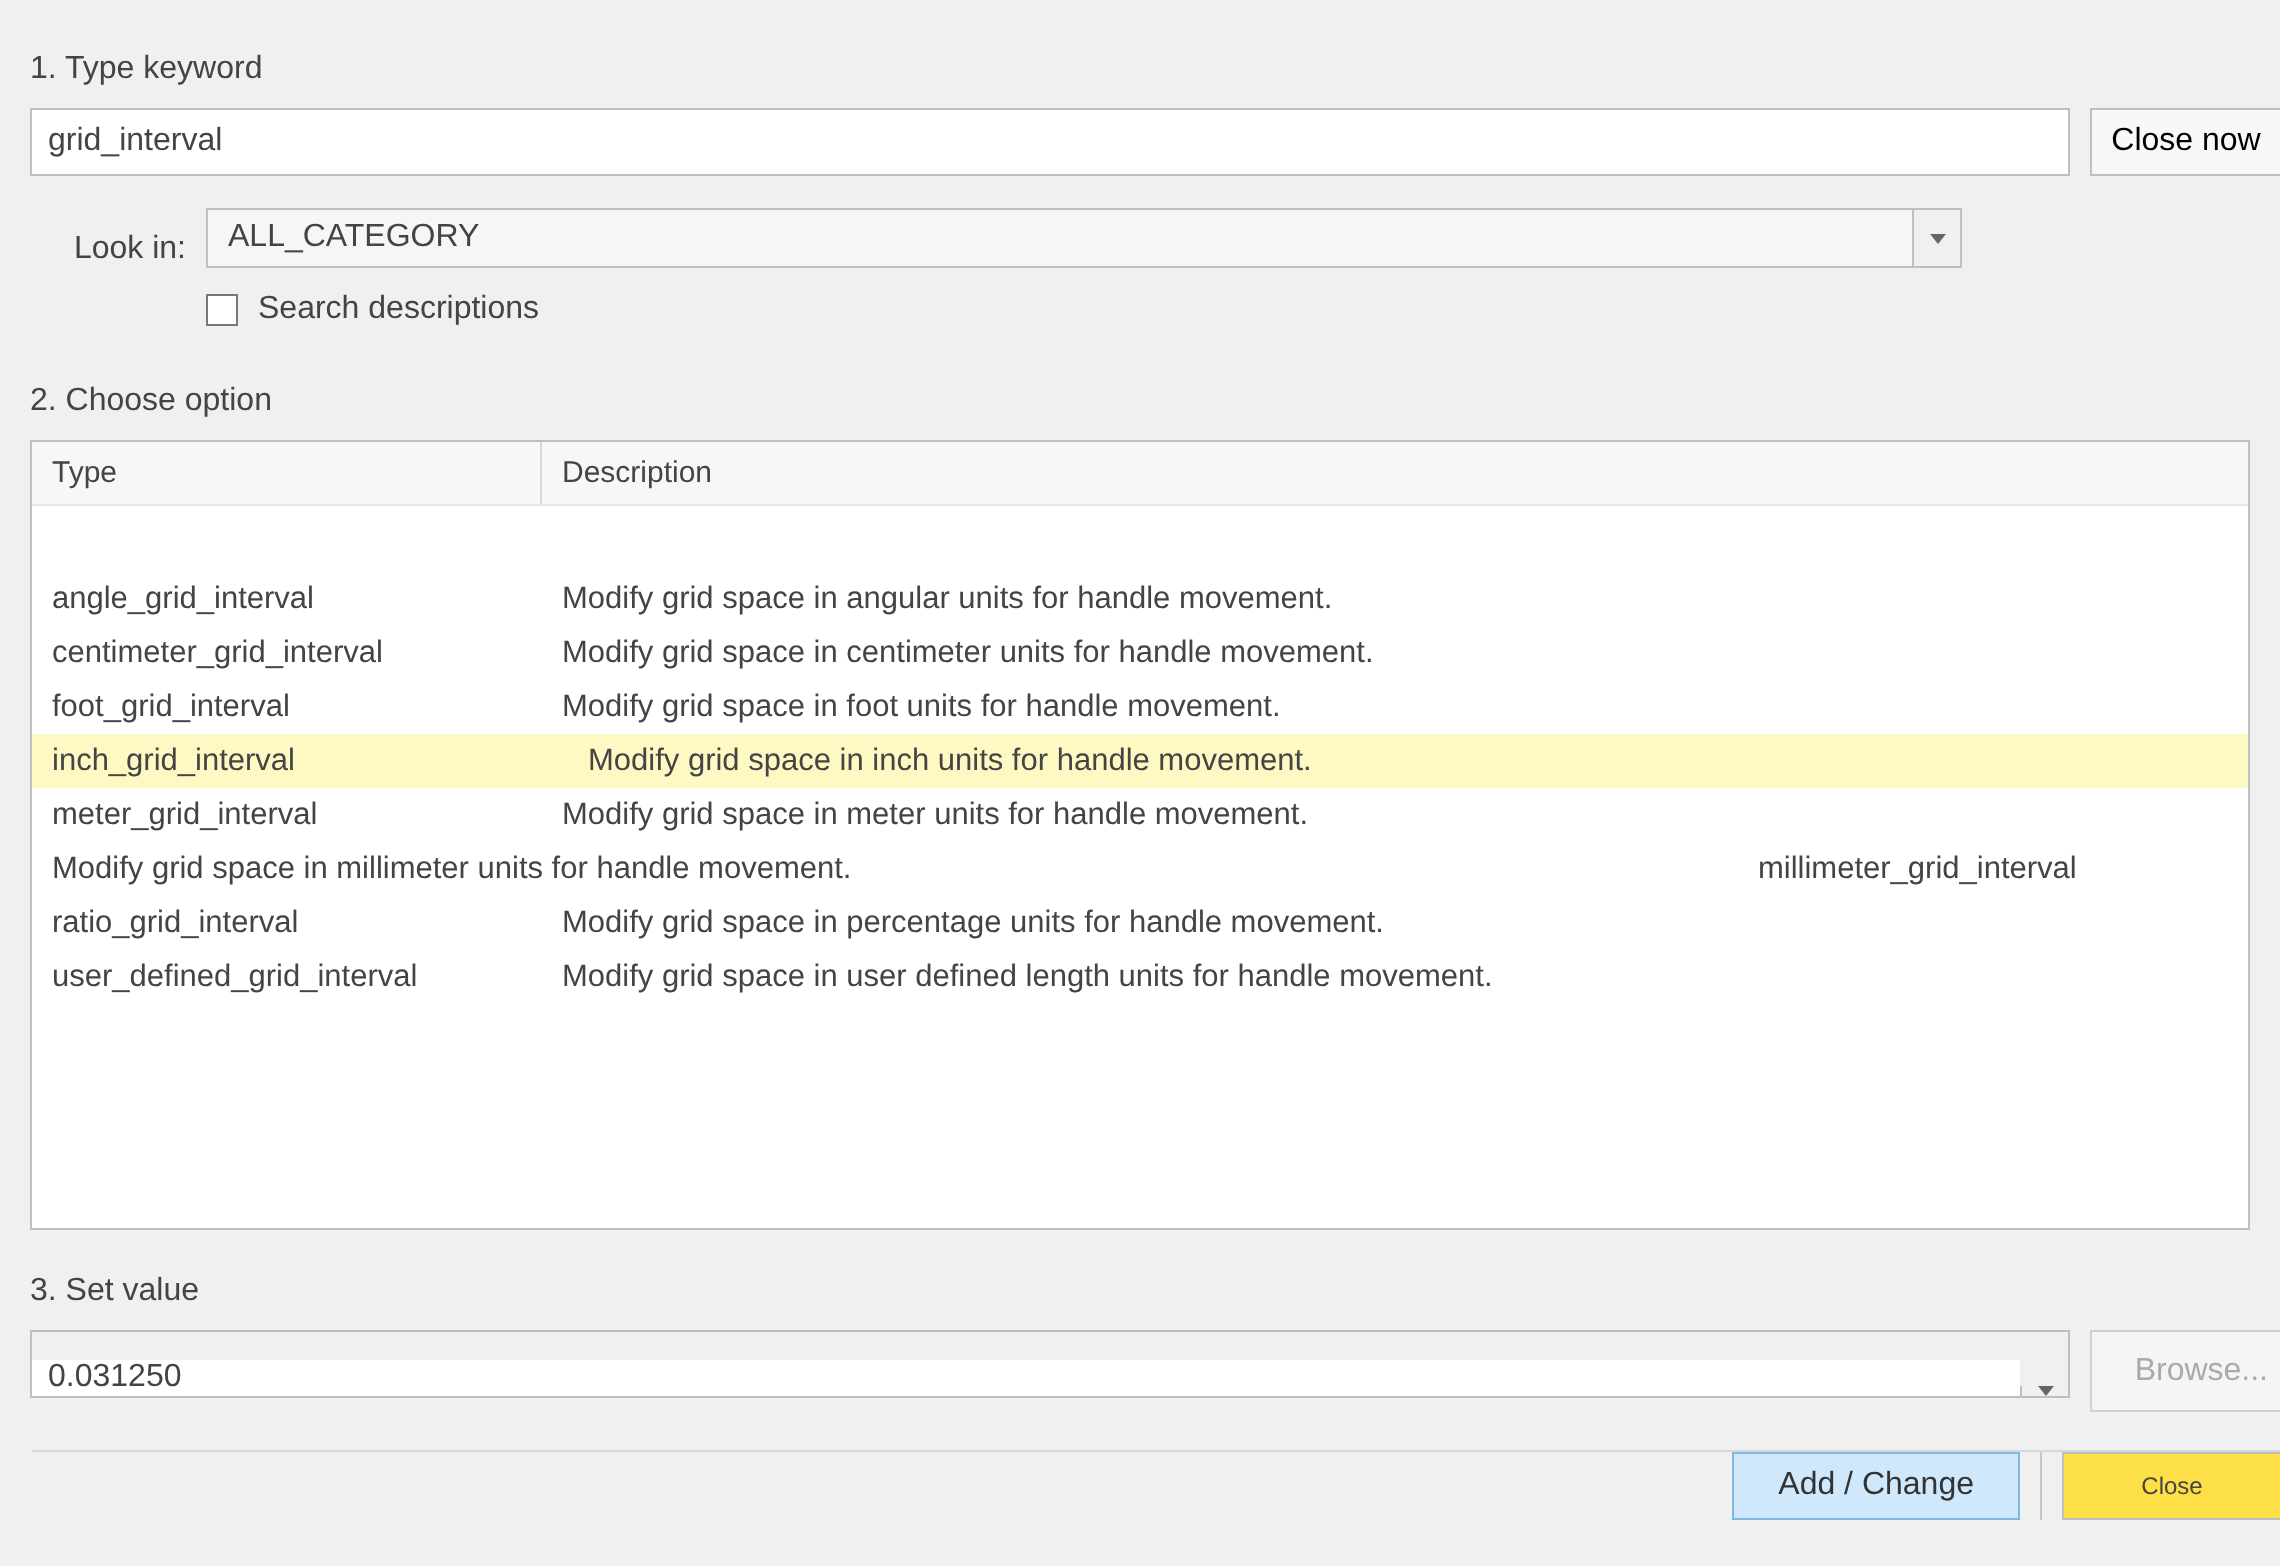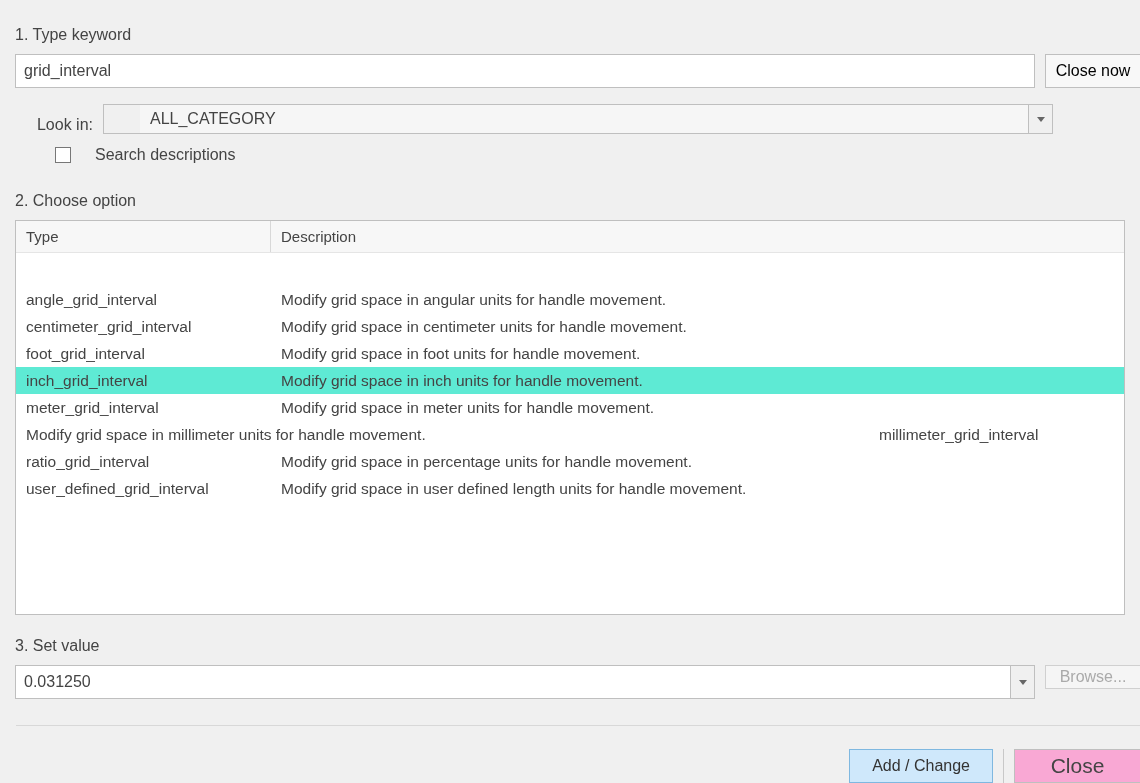--- a/index.html
+++ b/index.html
@@ -42,39 +42,39 @@
   .lookin-row { margin-top: 16px; gap: 10px; }
   .lookin-label {
     width: 78px; text-align: right;
     font-size: 16px;
   }
   .combo {
     position: relative; flex: 0 0 auto;
     height: 30px; display: flex; align-items: stretch;
     border: 1px solid #bfbfbf;
   }
-  .combo-lookin { width: 950px; padding-left: 36px; }
+  .combo-lookin { width: 878px; }
   .combo-text {
     flex: 1; background: #f6f6f6;
     padding: 0 10px; display: flex; align-items: center;
     font-size: 16px;
   }
   .combo-caret {
     width: 24px; background: #f0f0f0;
     border-left: 1px solid #bfbfbf;
     display: flex; align-items: center; justify-content: center;
     cursor: pointer;
   }
   .caret-down {
     width: 0; height: 0;
     border-left: 4px solid transparent;
     border-right: 4px solid transparent;
     border-top: 5px solid #666;
   }
-  .checkrow { margin-top: 12px; margin-left: 40px; display: flex; align-items: center; gap: 24px; }
+  .checkrow { margin-top: 12px; margin-left: 88px; display: flex; align-items: center; gap: 10px; }
   .checkbox {
     width: 16px; height: 16px;
     border: 1px solid #777;
     background: #fff;
   }
   .checklabel { font-size: 16px; }
   .table {
     border: 1px solid #bfbfbf;
     background: #fff;
     height: 395px;
@@ -86,64 +86,65 @@
     border-bottom: 1px solid #e5e5e5;
     background: #f7f7f7;
   }
   .th, .td { display: flex; align-items: center; padding: 0 10px; }
   .th { color: #444; font-size: 15px; position: relative; }
   .col-name { width: 255px; }
   .col-desc { flex: 1; }
   .th.col-name { border-right: 1px solid #d8d8d8; }
   .tbody { flex: 1; overflow: auto; margin-top: 33px; }
   .trow { display: flex; height: 27px; color: #444; font-size: 15.5px; cursor: default; }
-  .trow.selected { background: #5eead4; }
+  .trow.selected { background: #fef9c3; gap: 13px; }
   .set-row { margin-top: 2px; display: flex; gap: 10px; }
-  .set-combo { flex: 1; height: 34px; border: 1px solid #bfbfbf; display: flex; }
+  .set-combo { flex: 1; height: 34px; border: 1px solid #bfbfbf; display: flex; align-items: flex-end; }
   .set-input {
     flex: 1; border: none; background: #fff;
     padding: 0 8px; font-size: 16px; color: #444; outline: none;
   }
   .browse-btn {
-    width: 95px; height: 24px;
+    width: 95px; height: 41px;
     border-top: 1px solid #d0d0d0;
     border-left: 1px solid #d0d0d0;
     border-bottom: 1px solid #d0d0d0;
     border-right: none;
     margin-right: -15px;
     background: #f5f5f5;
     font-size: 16px;
     color: #aaa;
+    text-align: right;
   }
   .footer {
     position: absolute; left: 16px; right: 0; bottom: 0;
     height: 58px;
     border-top: 1px solid #d8d8d8;
     background: #f0f0f0;
-    display: flex; align-items: flex-end; justify-content: flex-end;
+    display: flex; align-items: flex-start; justify-content: flex-end;
     padding: 0 0 0 10px;
   }
   .action-btn {
     height: 34px; padding: 0 22px;
     border: 1px solid #7fb8e0;
     background: #cfe8fb;
     font-size: 16px;
     color: #333;
     cursor: pointer;
     margin-right: 10px;
   }
   .vdiv { width: 1px; height: 34px; background: #c8c8c8; margin-right: 10px; }
   .close-btn {
-    height: 34px; width: 126px;
+    height: 34px; width: 109px;
     border-top: 1px solid #bfbfbf;
     border-left: 1px solid #bfbfbf;
     border-bottom: 1px solid #bfbfbf;
     border-right: none;
-    background: #f9a8d4;
-    font-size: 21px; color: #444;
+    background: #fde047;
+    font-size: 12px; color: #444;
     cursor: pointer;
   }
 </style>
 </head>
 <body>
 
 <div class="wrap">
   <div class="step-label">1.  Type keyword</div>
 
   <div class="row keyword-row">

